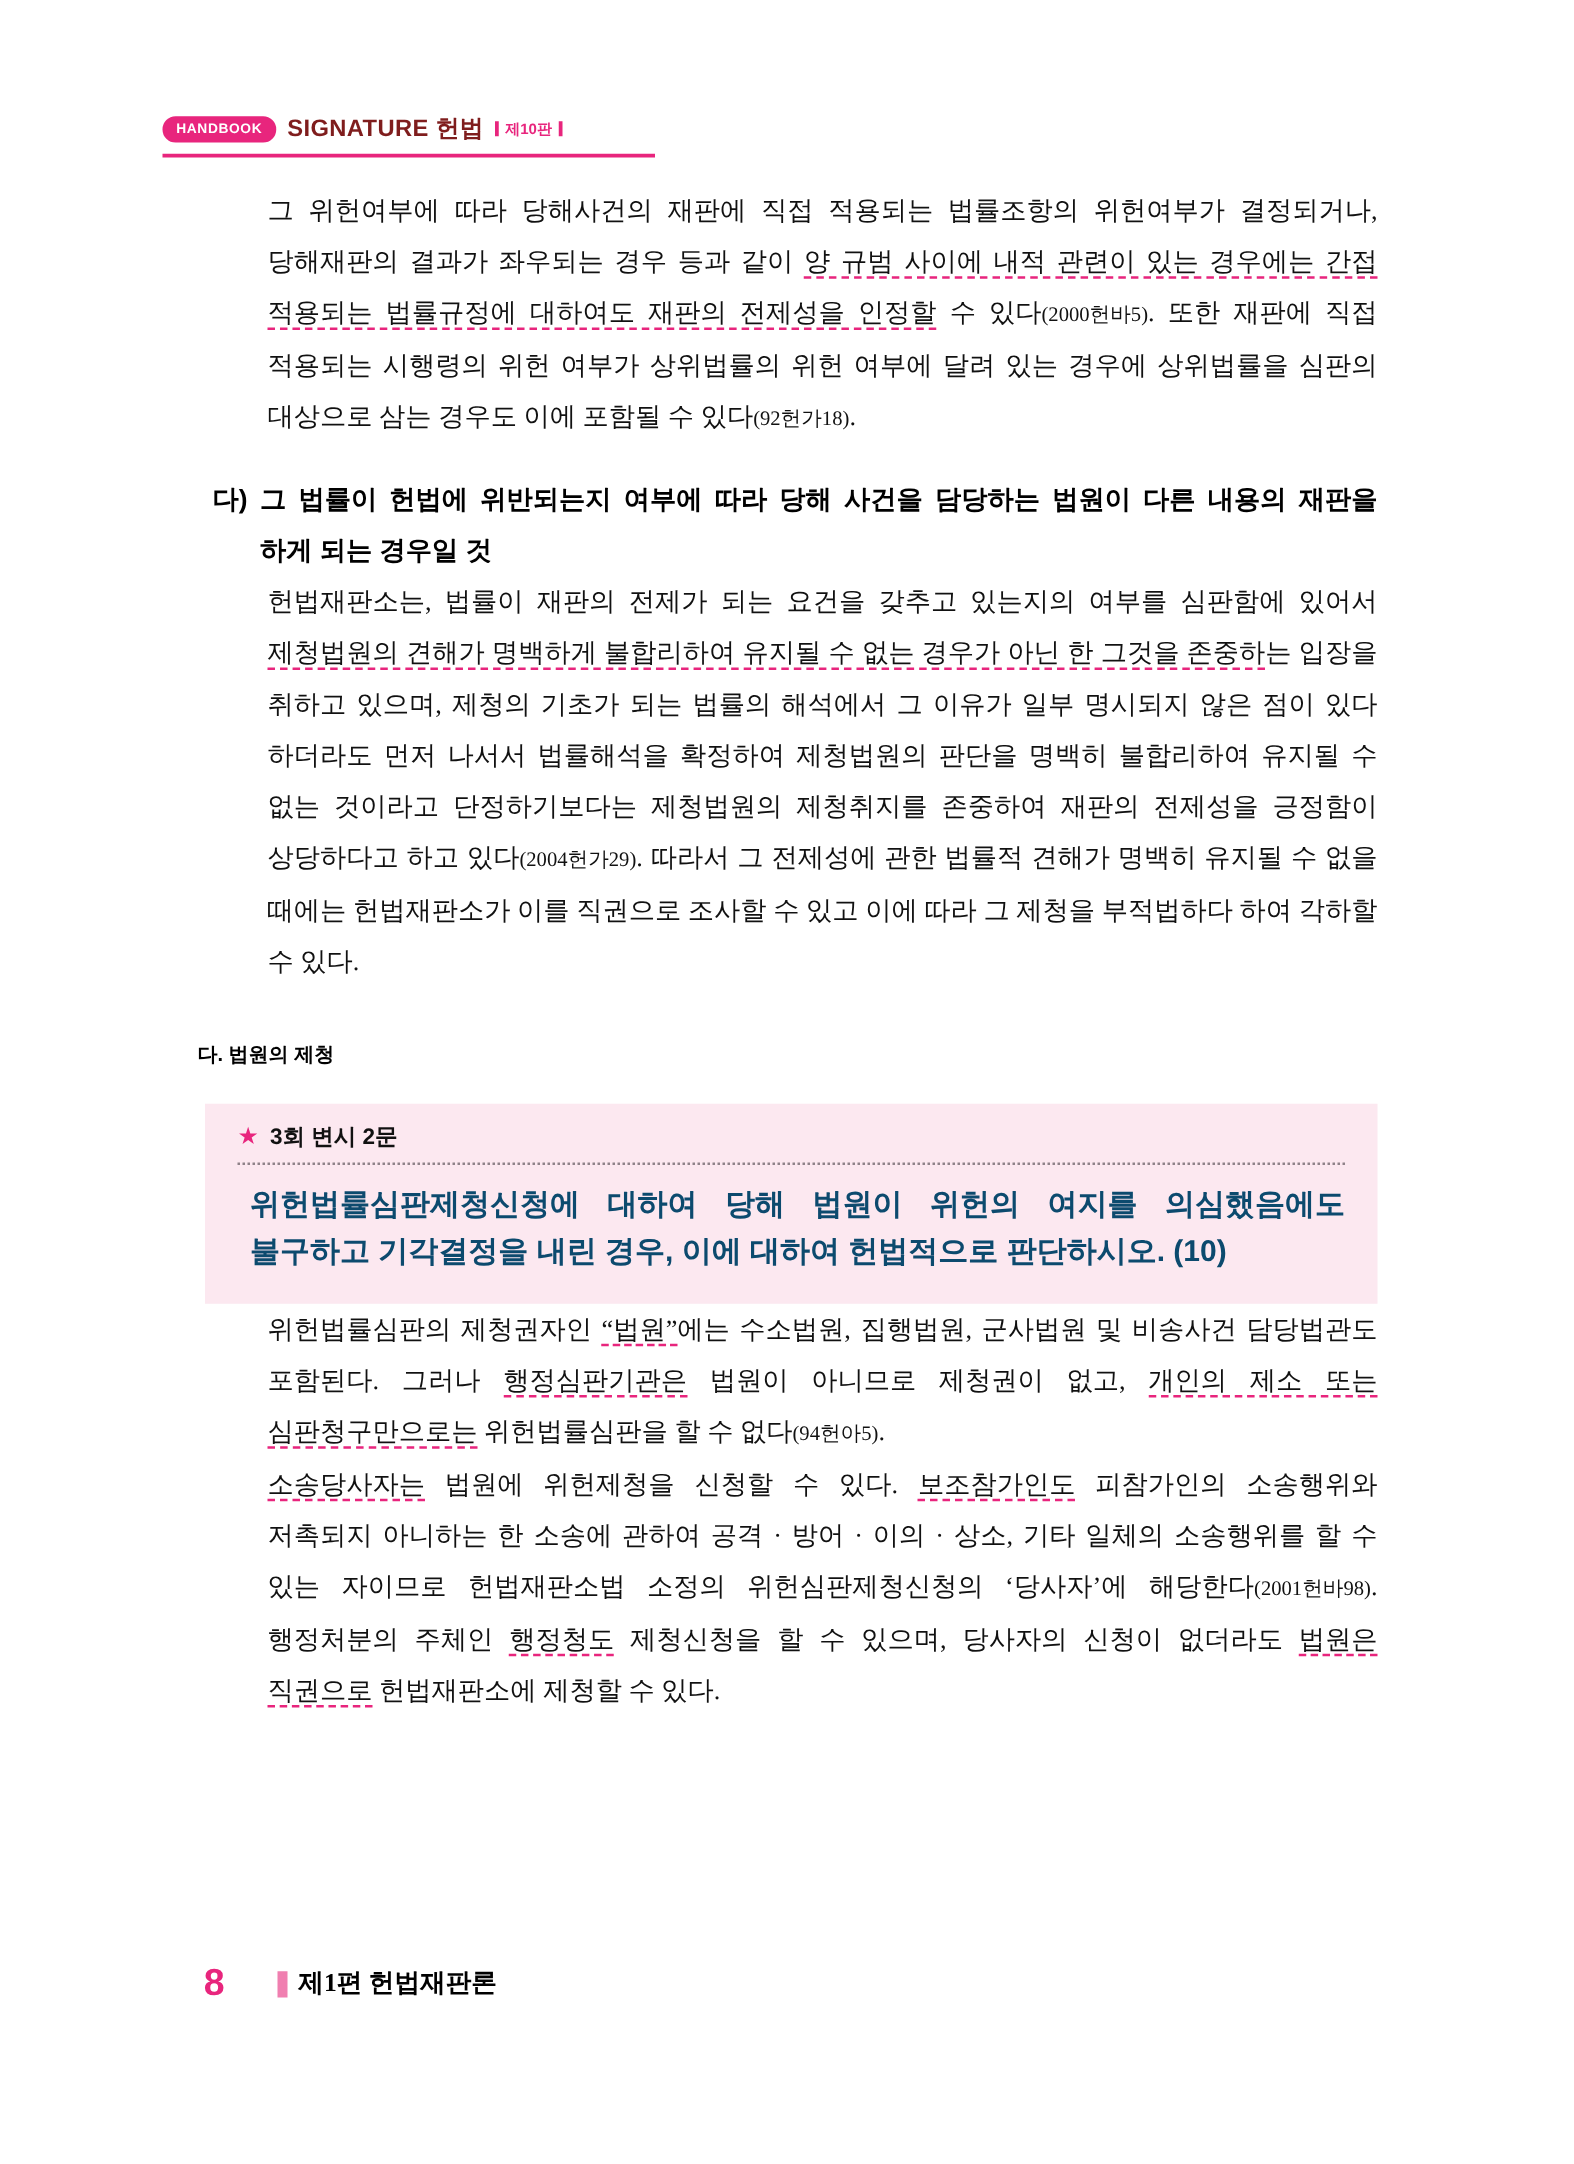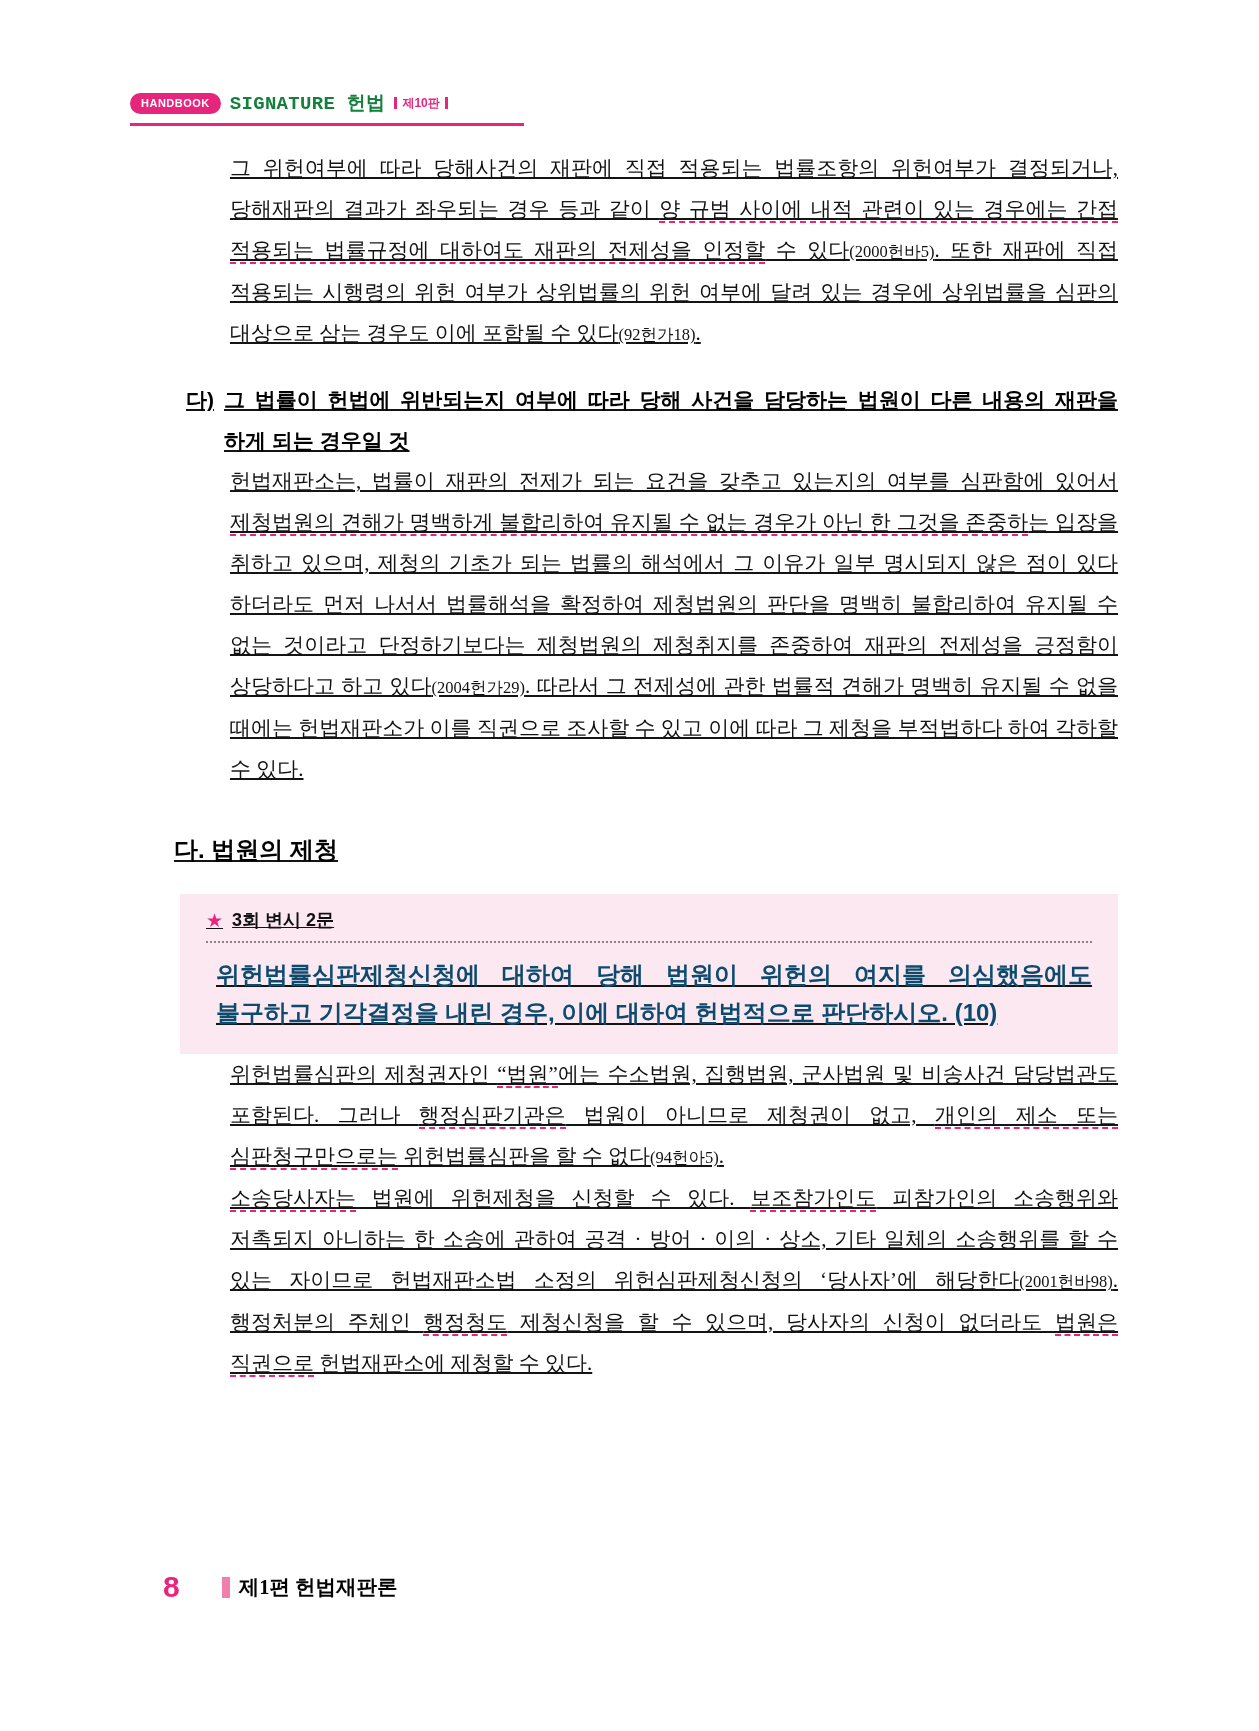--- a/index.html
+++ b/index.html
@@ -15,49 +15,49 @@
   }
   
   .header{position:absolute;top:90px;left:130px;width:394px;}
   .header-row{display:flex;align-items:center;gap:9px;}
   .badge{
     background:var(--accent);color:#fff;font-family:"Liberation Sans",sans-serif;
     font-weight:bold;font-size:11px;line-height:1;padding:5px 11px;border-radius:11px;
     letter-spacing:.5px;white-space:nowrap;
   }
   .book-title{
-    font-family:Liberation Mono, monospace;font-weight:bold;font-size:19px;
-    color:#15803d;letter-spacing:.3px;white-space:nowrap;
+    font-family:Liberation Sans, sans-serif;font-weight:bold;font-size:19px;
+    color:#7f1d1d;letter-spacing:.3px;white-space:nowrap;
   }
   .edition{
     display:inline-flex;align-items:center;gap:5px;color:var(--accent);
     font-family:"Liberation Sans",sans-serif;font-size:12px;font-weight:bold;white-space:nowrap;
   }
   .edition-bar{width:3px;height:12px;background:var(--accent);}
   .header-rule{height:3px;background:var(--accent);margin-top:7px;}
   
-  .main{position:absolute;left:180px;top:148px;width:938px;text-decoration:underline;}
+  .main{position:absolute;left:164px;top:148px;width:938px;}
   .para{
     margin:0 0 0 50px;font-size:21px;line-height:41px;text-align:justify;
     word-break:keep-all;color:#111;
   }
   .u{border-bottom:2px dashed var(--accent);}
   .cite{font-size:16.5px;}
   .h-item{
     display:flex;gap:10px;margin:24px 0 0 6px;font-family:"Liberation Sans",sans-serif;
     font-weight:bold;font-size:21px;line-height:41px;color:#000;
   }
   .h-item .h-item-text{text-align:justify;word-break:keep-all;}
   .h-pink{
     margin:34px 0 12px 4px;font-family:"Liberation Sans",sans-serif;font-weight:bold;
     font-size:22px;color:var(--accent);
   }
   .h-section{
     margin:44px 0 26px -6px;font-family:"Liberation Sans",sans-serif;font-weight:bold;
-    font-size:24px;color:#000;
+    font-size:16px;color:#000;
   }
   
   .exam-box{background:var(--box-bg);margin:28px 0 0 0;padding:14px 26px 22px;}
   .exam-head{display:flex;align-items:center;gap:9px;padding-bottom:9px;border-bottom:2px dotted #8f8289;}
   .star{color:var(--accent);font-size:19px;line-height:1;font-family:"DejaVu Sans","Liberation Sans",sans-serif;}
   .exam-title{font-family:"Liberation Sans",sans-serif;font-weight:bold;font-size:18px;color:#111;text-align:center;}
   .exam-q{
     margin:13px 0 0 10px;font-family:"Liberation Sans",sans-serif;font-weight:bold;
     font-size:24px;line-height:38px;color:#0c4a6e;text-align:justify;word-break:keep-all;
   }

